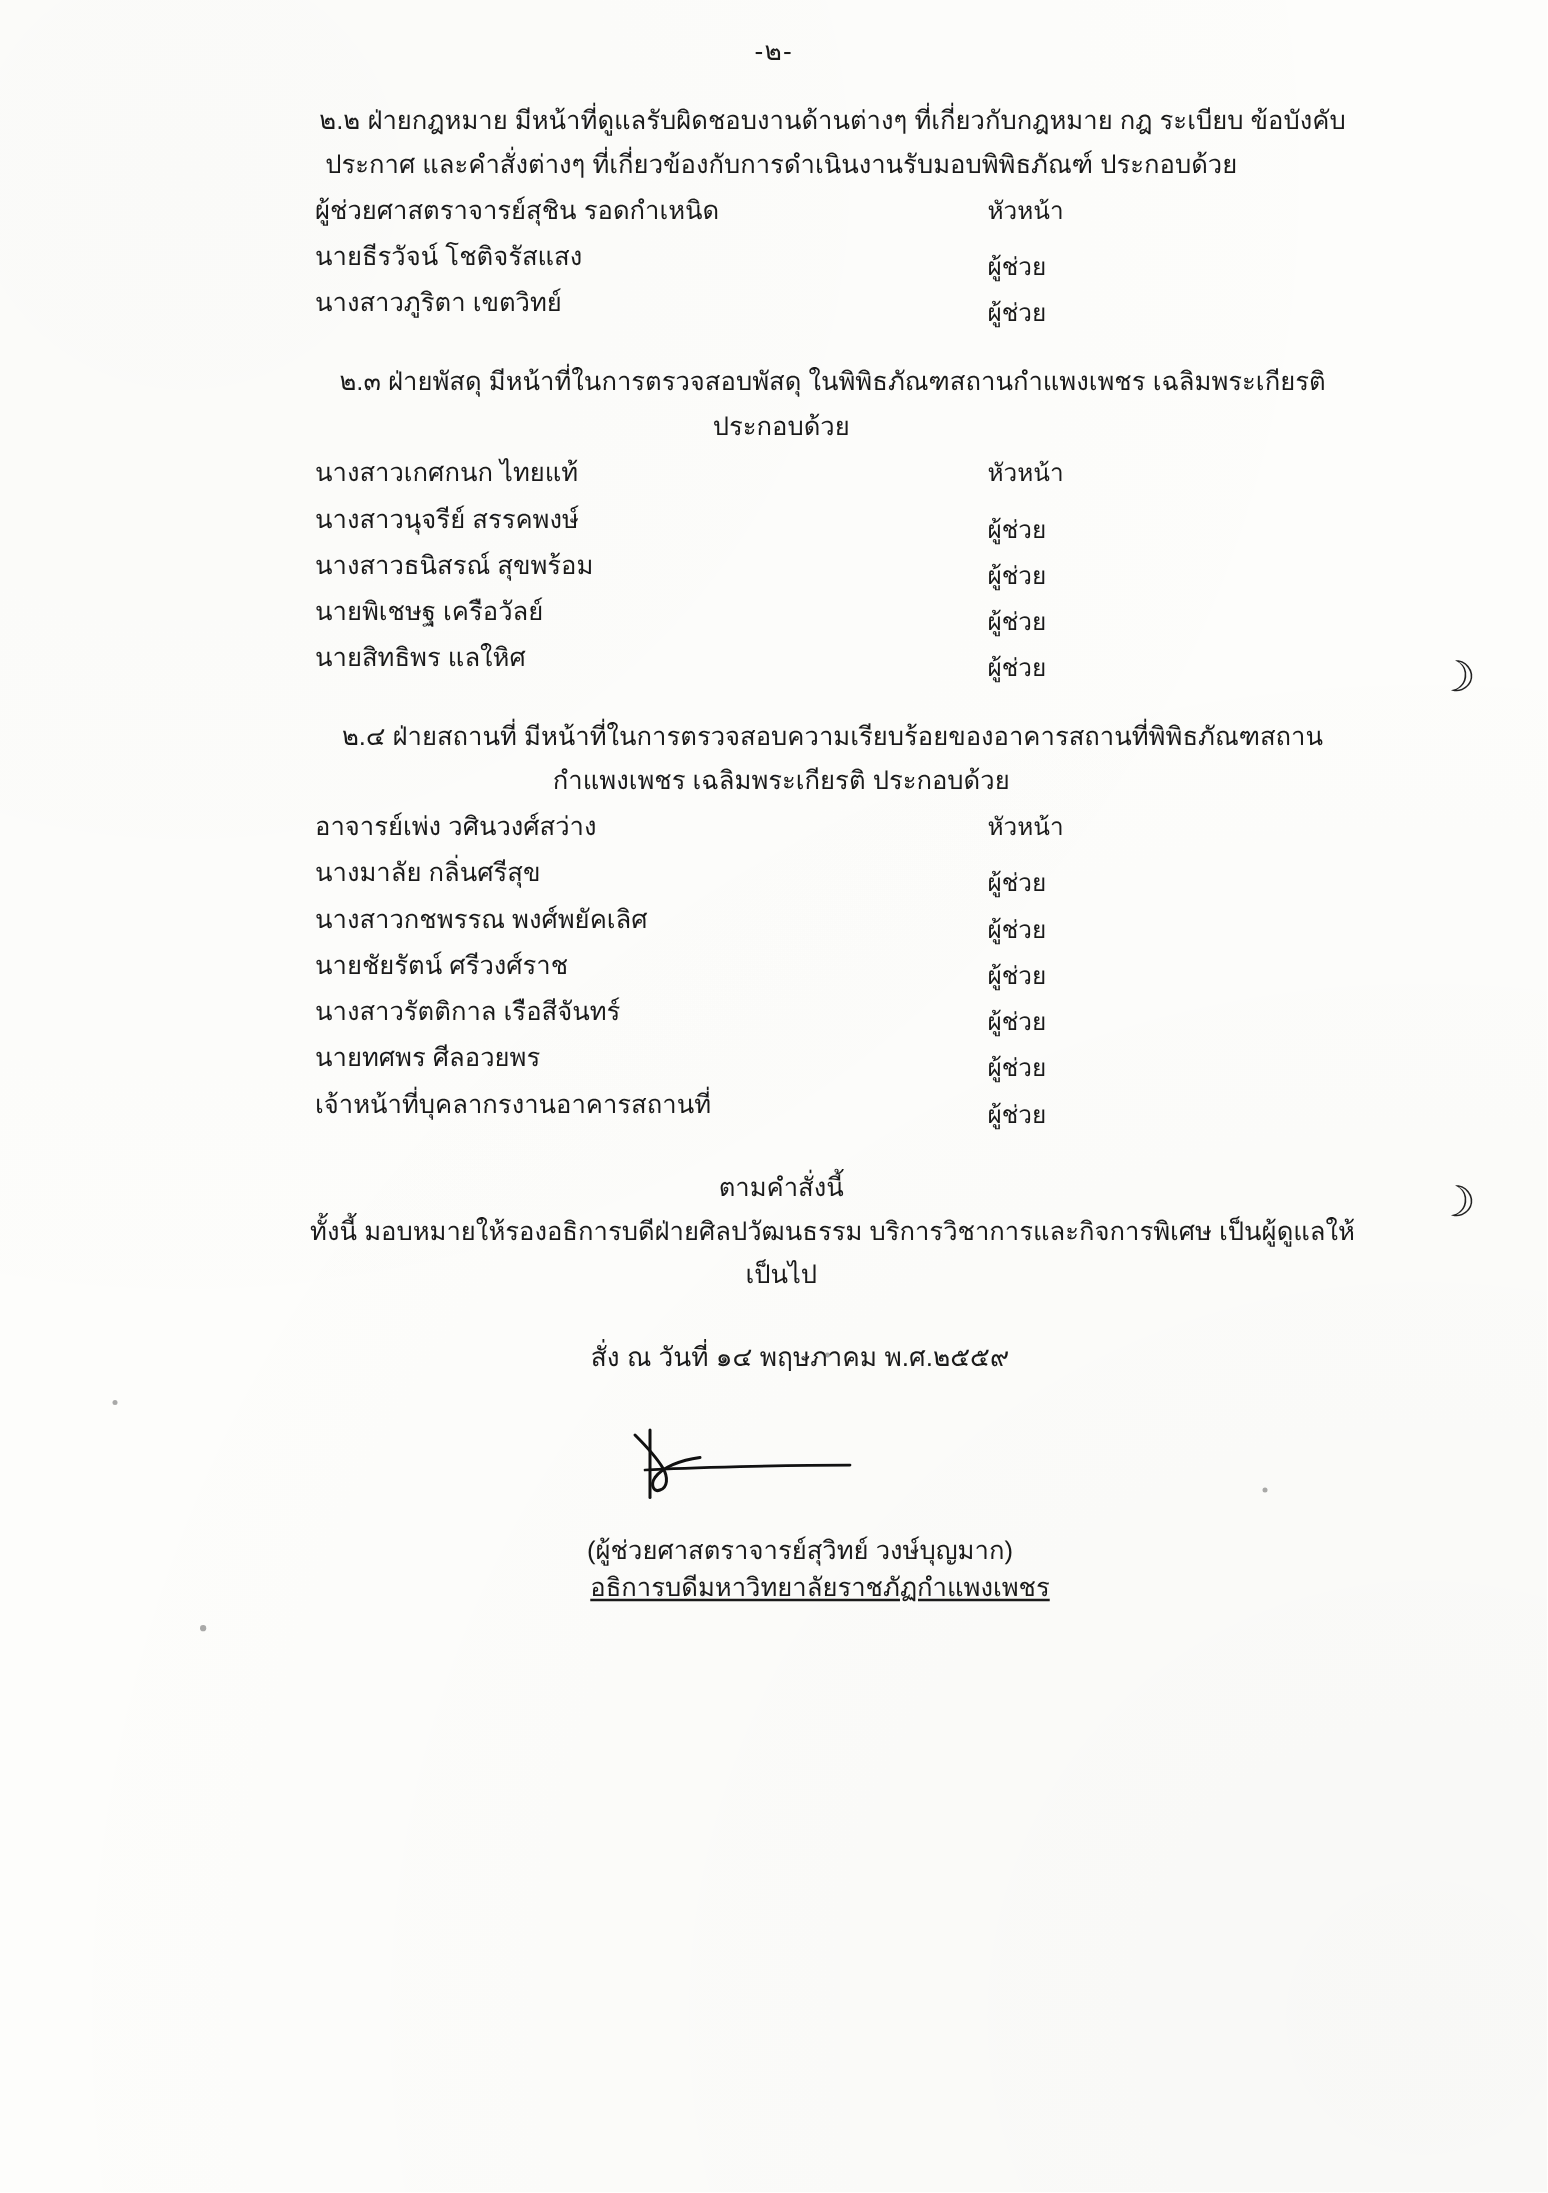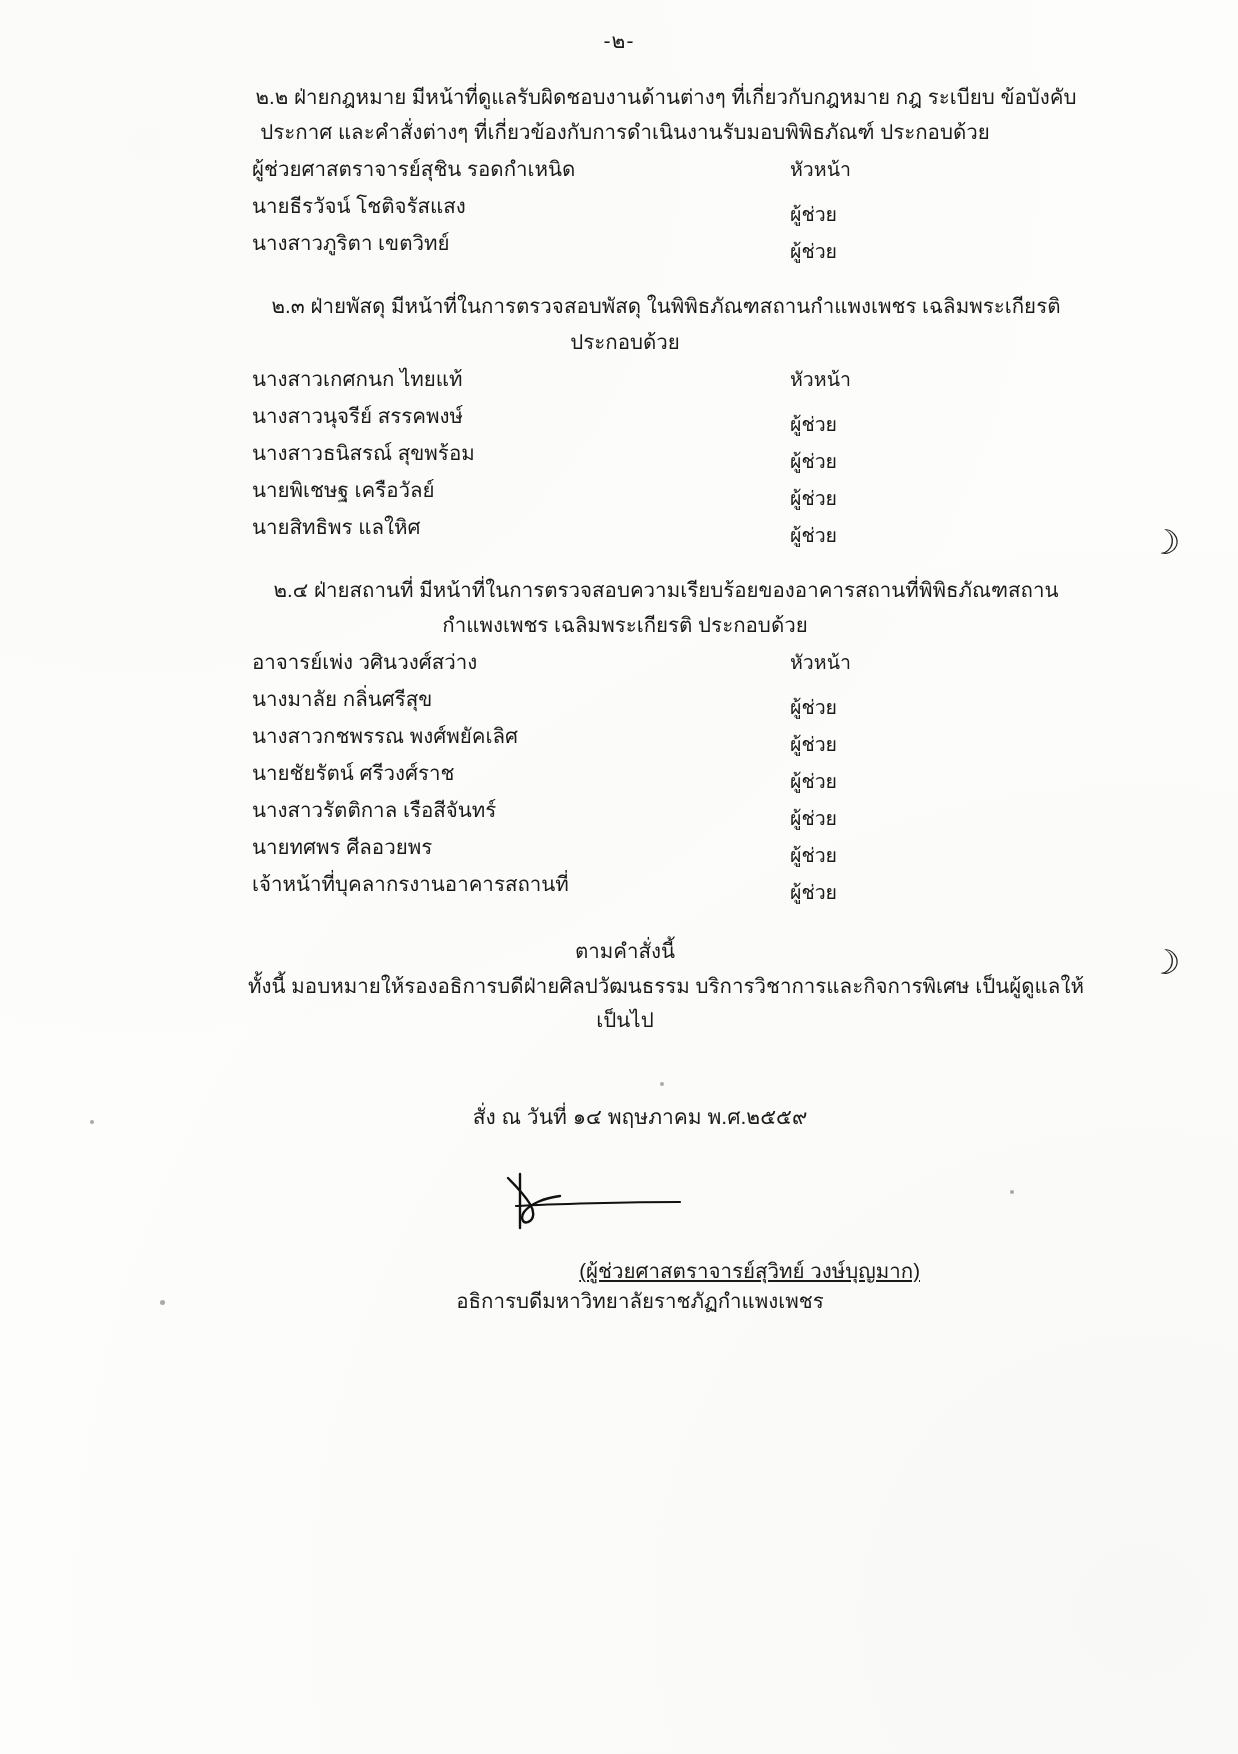--- a/index.html
+++ b/index.html
@@ -84,21 +84,21 @@
   }
   .role-text.first {
     top: 2px;
   }
   .closing {
     margin-top: 30px;
     font-size: 20.5px;
     line-height: 1.62;
   }
   .date-line {
-    margin-top: 64px;
+    margin-top: 34px;
     text-align: center;
     font-size: 21px;
     padding-left: 30px;
   }
   .sign-area {
     margin-top: 34px;
     position: relative;
     height: 180px;
   }
   .signature {
@@ -106,31 +106,31 @@
     left: 330px;
     top: 0;
     width: 300px;
     height: 70px;
   }
   .sign-name {
     position: absolute;
     top: 86px;
     left: 200px;
     width: 560px;
-    text-align: right;
+    text-align: center;
+    font-size: 20.5px;
+  }
+  .sign-title {
+    position: absolute;
+    top: 116px;
+    left: 216px;
+    width: 560px;
+    text-align: center;
     font-size: 20.5px;
     text-decoration: underline;
-  }
-  .sign-title {
-    position: absolute;
-    top: 116px;
-    left: 200px;
-    width: 560px;
-    text-align: center;
-    font-size: 20.5px;
   }
   .moon {
     position: absolute;
     font-size: 34px;
     color: #222;
     line-height: 1;
     transform: rotate(8deg);
   }
   .moon.m1 { top: 525px; left: 1150px; }
   .moon.m2 { top: 945px; left: 1150px; }

